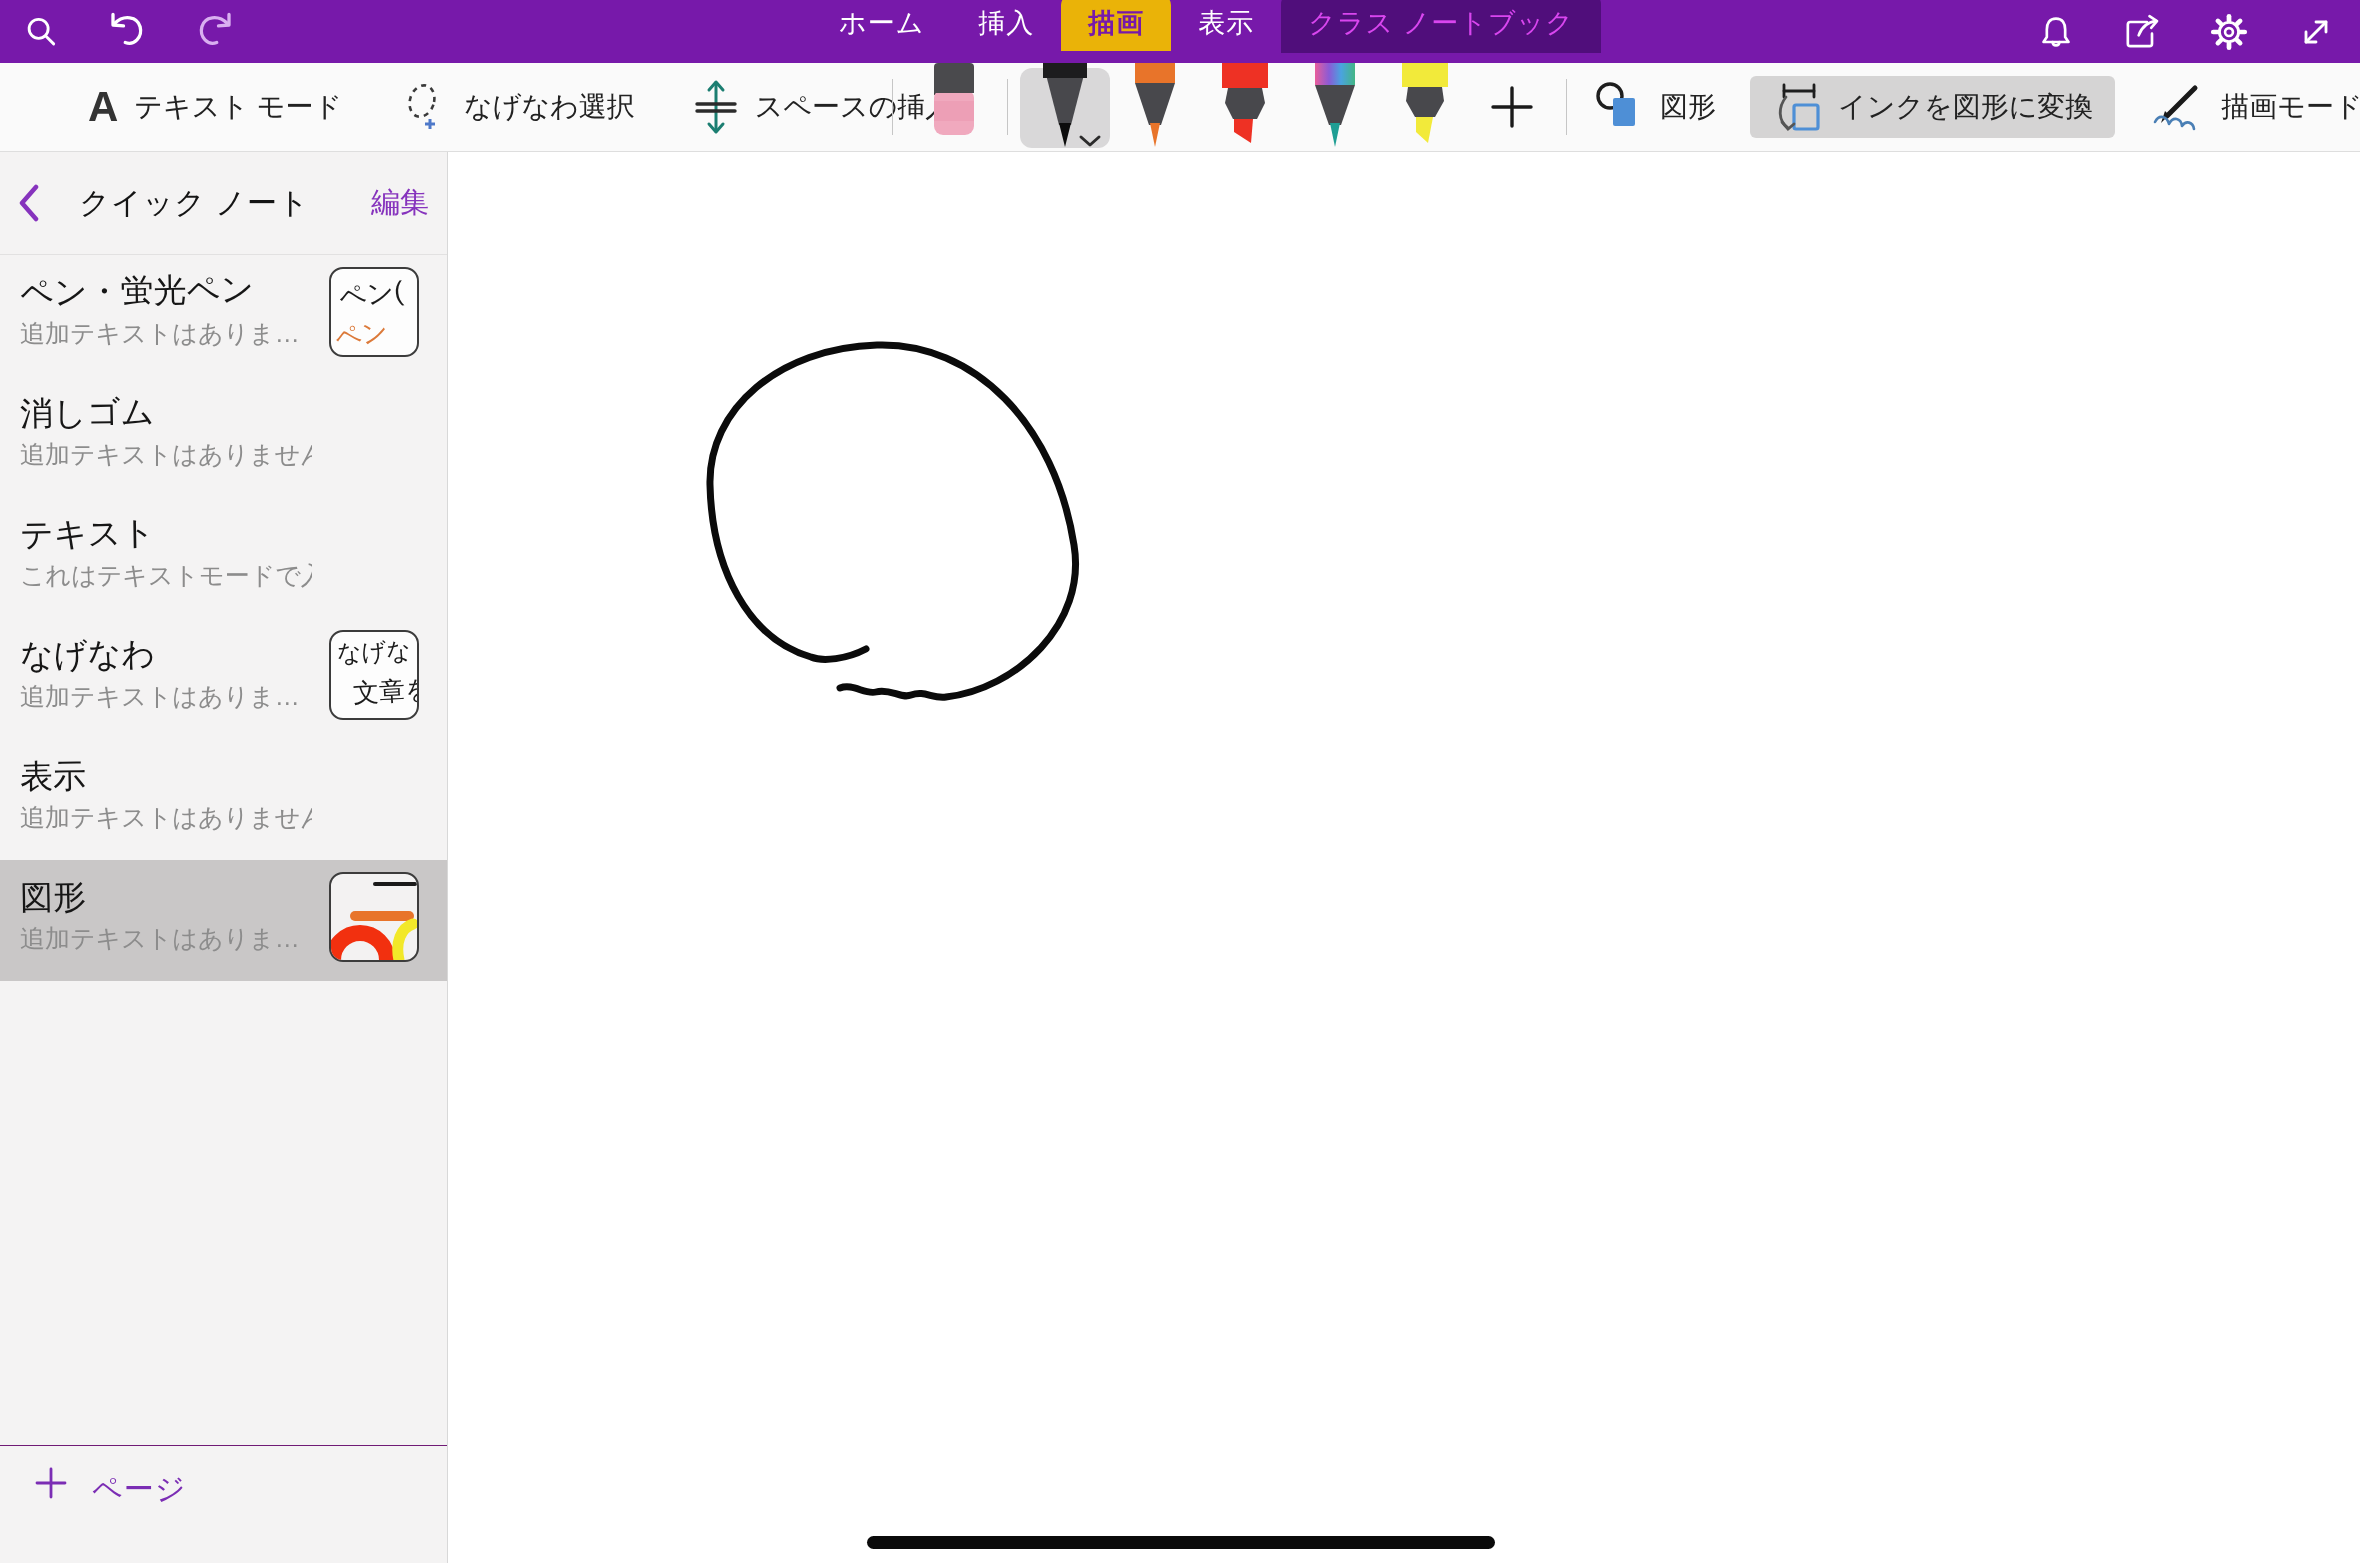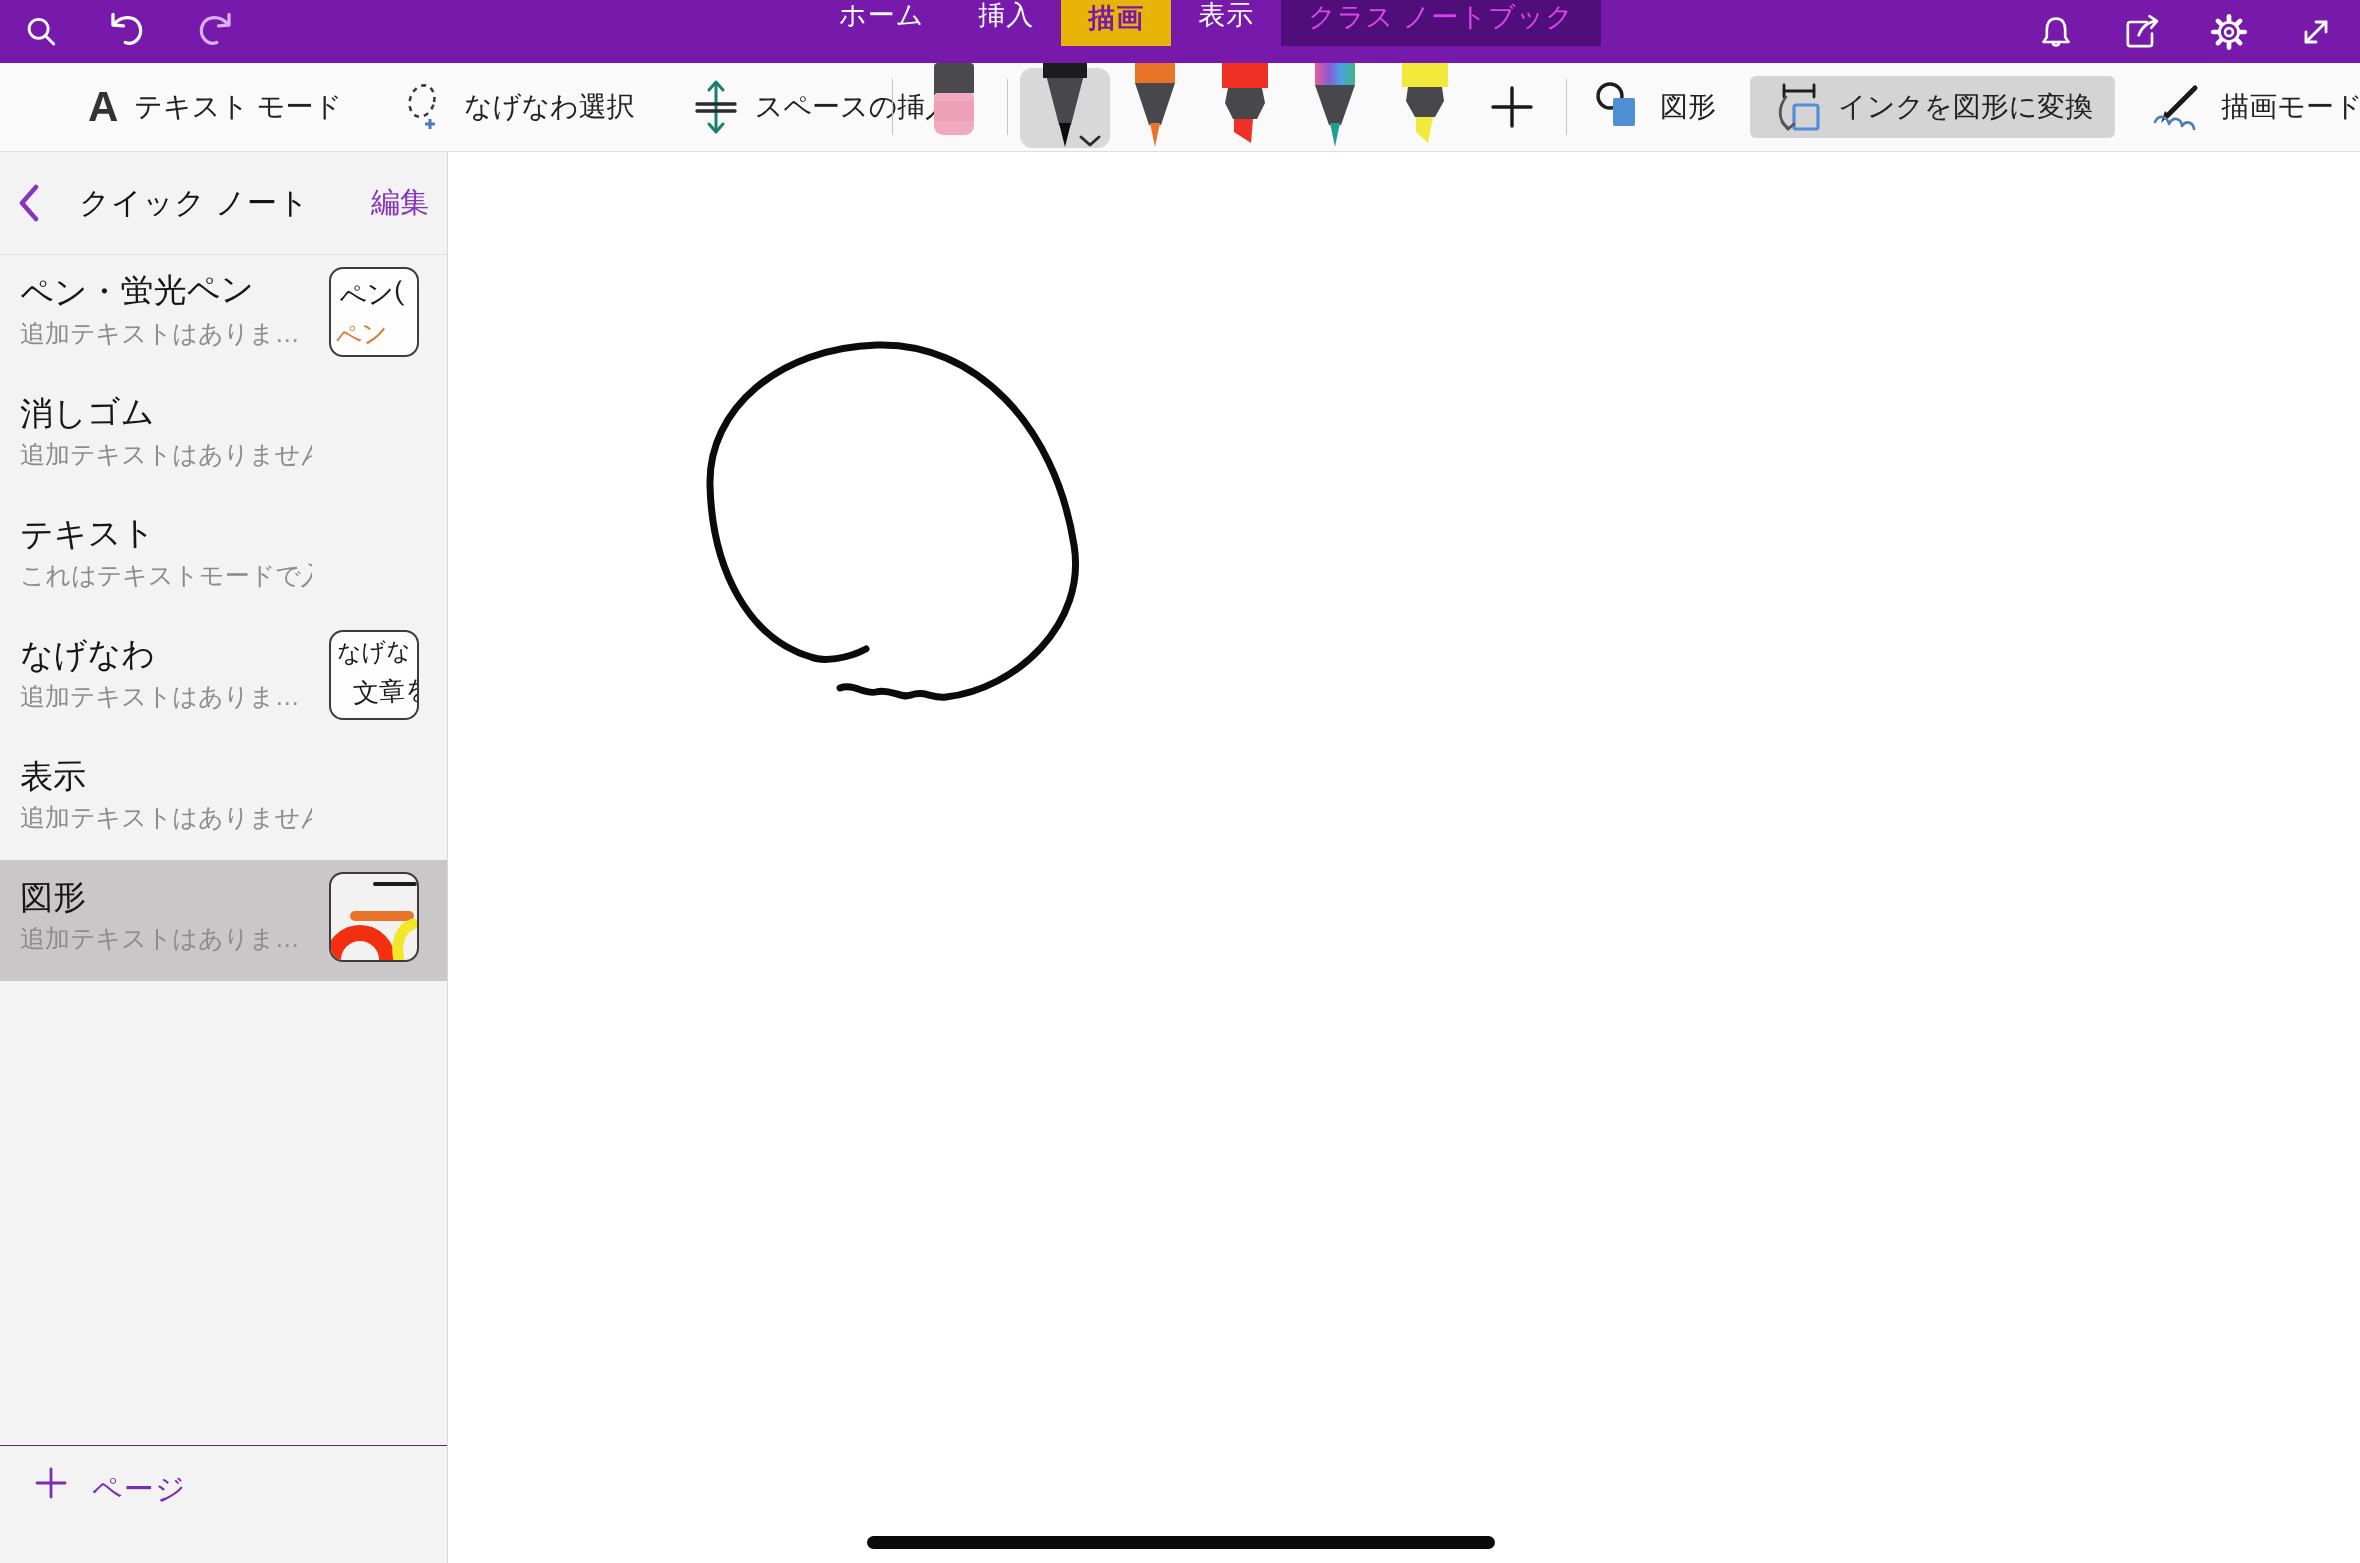--- a/index.html
+++ b/index.html
@@ -5,21 +5,21 @@
   html,body{margin:0;padding:0;background:#ffffff;}
   .app{position:relative;width:2360px;height:1563px;overflow:hidden;
        font-family:"Liberation Sans","DejaVu Sans",sans-serif;
        -webkit-font-smoothing:antialiased;}
 
   
   .topbar{position:absolute;left:0;top:0;right:0;height:63px;background:#7719AA;}
   .tb-left{position:absolute;left:22px;top:0;height:63px;display:flex;align-items:center;gap:46px;}
   .tb-right{position:absolute;right:24px;top:0;height:63px;display:flex;align-items:center;gap:46px;}
   .icon-btn{display:flex;align-items:center;justify-content:center;}
-  .tabs{position:absolute;left:812px;top:0;height:46px;display:flex;align-items:flex-end;}
+  .tabs{position:absolute;left:812px;top:0;height:46px;display:flex;align-items:center;}
   .tab{height:63px;display:flex;align-items:center;padding:0 27px;color:#ffffff;
        font-size:27px;letter-spacing:1px;border-radius:10px 10px 0 0;white-space:nowrap;}
   .tab.active{background:#eab308;color:#7719AA;font-weight:700;height:56px;}
   .tab.dark{background:#500E7B;color:#d946ef;height:59px;}
 
   
   .toolbar{position:absolute;left:0;top:63px;right:0;height:89px;background:#FAFAFA;
            border-bottom:1px solid #DEDEDE;box-sizing:border-box;}
   .tb-group{position:absolute;top:0;height:88px;display:flex;align-items:center;}
   .tb-btn{display:flex;align-items:center;gap:16px;font-size:28px;color:#222222;white-space:nowrap;}

